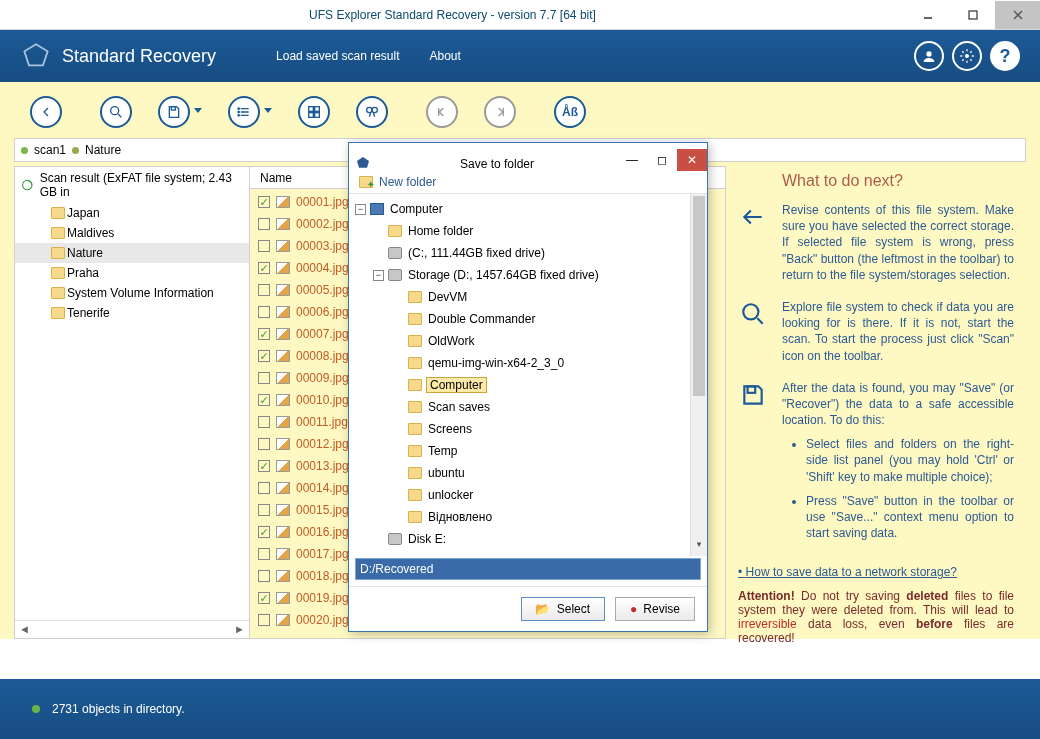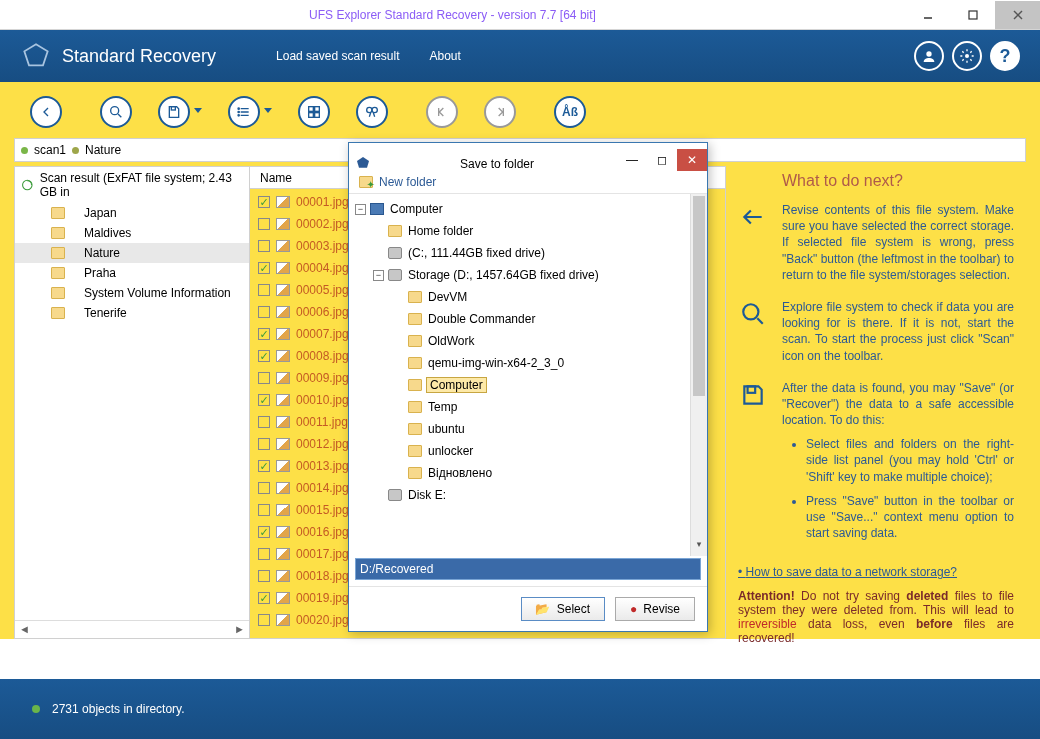--- a/index.html
+++ b/index.html
@@ -1,37 +1,37 @@
 <!DOCTYPE html>
 <html><head>
 <meta charset="utf-8">
 <style>
 * { box-sizing: border-box; margin: 0; padding: 0; font-family: "Segoe UI", Tahoma, sans-serif; font-size: 12px; }
 body { background: #fff; width: 1040px; height: 739px; overflow: hidden; }
 
 
 .titlebar { height: 30px; background: #fff; border-bottom: 1px solid #d5d5d5; display: flex; align-items: center; }
-.titlebar-title { flex: 1; text-align: center; color: #8b5cf6; font-size: 12px; }
+.titlebar-title { flex: 1; text-align: center; color: #0c4a6e; font-size: 12px; }
 .titlebar-buttons { display: flex; }
 .titlebar-btn { width: 45px; height: 28px; display: flex; align-items: center; justify-content: center; color: #333; }
 .titlebar-btn svg { width: 10px; height: 10px; }
 .titlebar-btn.close { background: #c4c4c4; }
 
 
 .app-header { height: 52px; background: linear-gradient(#1c5a97,#174d82); display: flex; align-items: center; padding: 0 20px; color: #fff; }
 .app-logo { width: 32px; height: 32px; display: flex; align-items: center; justify-content: center; margin-right: 10px; }
 .app-title { font-size: 18px; font-weight: normal; flex: 0 0 auto; margin-right: 60px;}
 .app-menu { display: flex; gap: 30px; font-size: 15px; flex: 1; }
 .app-header-icons { display: flex; gap: 8px; }
 .header-icon { width: 30px; height: 30px; border: 2px solid #fff; border-radius: 50%; display: flex; align-items: center; justify-content: center; color:#fff;}
 .header-icon svg { width: 16px; height: 16px; fill:#fff; }
 .header-icon.help { background: #fff; color: #1c5a97; }
 
 
-.mid { background: #fde047; padding-top:8px;}
+.mid { background: #fef9c3; padding-top:8px;}
 
 
 .toolbar { height: 44px; display: flex; align-items: center; gap: 10px; padding: 0 30px; }
 .tbtn { width: 32px; height: 32px; border: 2px solid #1c5a97; border-radius: 50%; display: flex; align-items: center; justify-content: center; background:#fff; color:#1c5a97; position:relative;}
 .tbtn.disabled { border-color: #999; color:#999;}
 .tbtn svg { width: 16px; height: 16px; stroke:#1c5a97; fill:none; stroke-width:2;}
 .tbtn.disabled svg { stroke:#999;}
 .tbtn .drop { position:absolute; right:-14px; top:10px; width:0;height:0;border-left:4px solid transparent;border-right:4px solid transparent;border-top:5px solid #1c5a97;}
 .tspace { width: 18px;}
 
@@ -41,21 +41,21 @@
 .dot-green { background:#7ab648;}
 .dot-olive { background:#9ea64a;}
 
 
 .main { display:flex; height: 473px; margin: 0 14px;}
 
 
 .left-tree { width: 235px; border:1px solid #d0d0d0; border-right:none; overflow:hidden; background:#fff;}
 .tree-head { padding: 4px 6px; display:flex; align-items:center; gap:6px; }
 .tree-head svg { width:14px; height:14px;}
-.tree-item { padding: 3px 6px 3px 36px; display:flex;align-items:center;gap:19px;}
+.tree-item { padding: 3px 6px 3px 36px; display:flex;align-items:center;gap:2px;}
 .tree-item.selected { background:#e8e8e8;}
 .folder-ic { width:14px; height:12px; background:#f7d98c; border:1px solid #d9b24e; border-radius:1px; display:inline-block;}
 .left-foot { position:relative; height:18px; border-top:1px solid #ddd;}
 .left-foot .arr { position:absolute; top:2px; font-size:11px; color:#666;}
 
 
 .filelist { flex:1; border:1px solid #d0d0d0; display:flex; flex-direction:column; overflow:hidden;}
 .filelist-head { height:22px; border-bottom:1px solid #d0d0d0; background:#fff; display:flex; align-items:center; padding-left:10px;}
 .filelist-body { flex:1; overflow:hidden; padding:2px 0;}
 .frow { display:flex; align-items:center; height:22px; padding-left:8px; gap:6px;}
@@ -494,20 +494,30 @@
           <span class="lbl">qemu-img-win-x64-2_3_0</span>
         </div>
         <div class="dlg-row pad2 sel">
           <span style="width:11px"></span>
           <span class="folder-ic"></span> 
           <span class="lbl">Computer</span>
         </div>
         <div class="dlg-row pad2">
           <span style="width:11px"></span>
           <span class="folder-ic"></span> 
+          <span class="lbl">Scan saves</span>
+        </div>
+        <div class="dlg-row pad2">
+          <span style="width:11px"></span>
+          <span class="folder-ic"></span> 
+          <span class="lbl">Screens</span>
+        </div>
+        <div class="dlg-row pad2">
+          <span style="width:11px"></span>
+          <span class="folder-ic"></span> 
           <span class="lbl">Temp</span>
         </div>
         <div class="dlg-row pad2">
           <span style="width:11px"></span>
           <span class="folder-ic"></span> 
           <span class="lbl">ubuntu</span>
         </div>
         <div class="dlg-row pad2">
           <span style="width:11px"></span>
           <span class="folder-ic"></span> 

